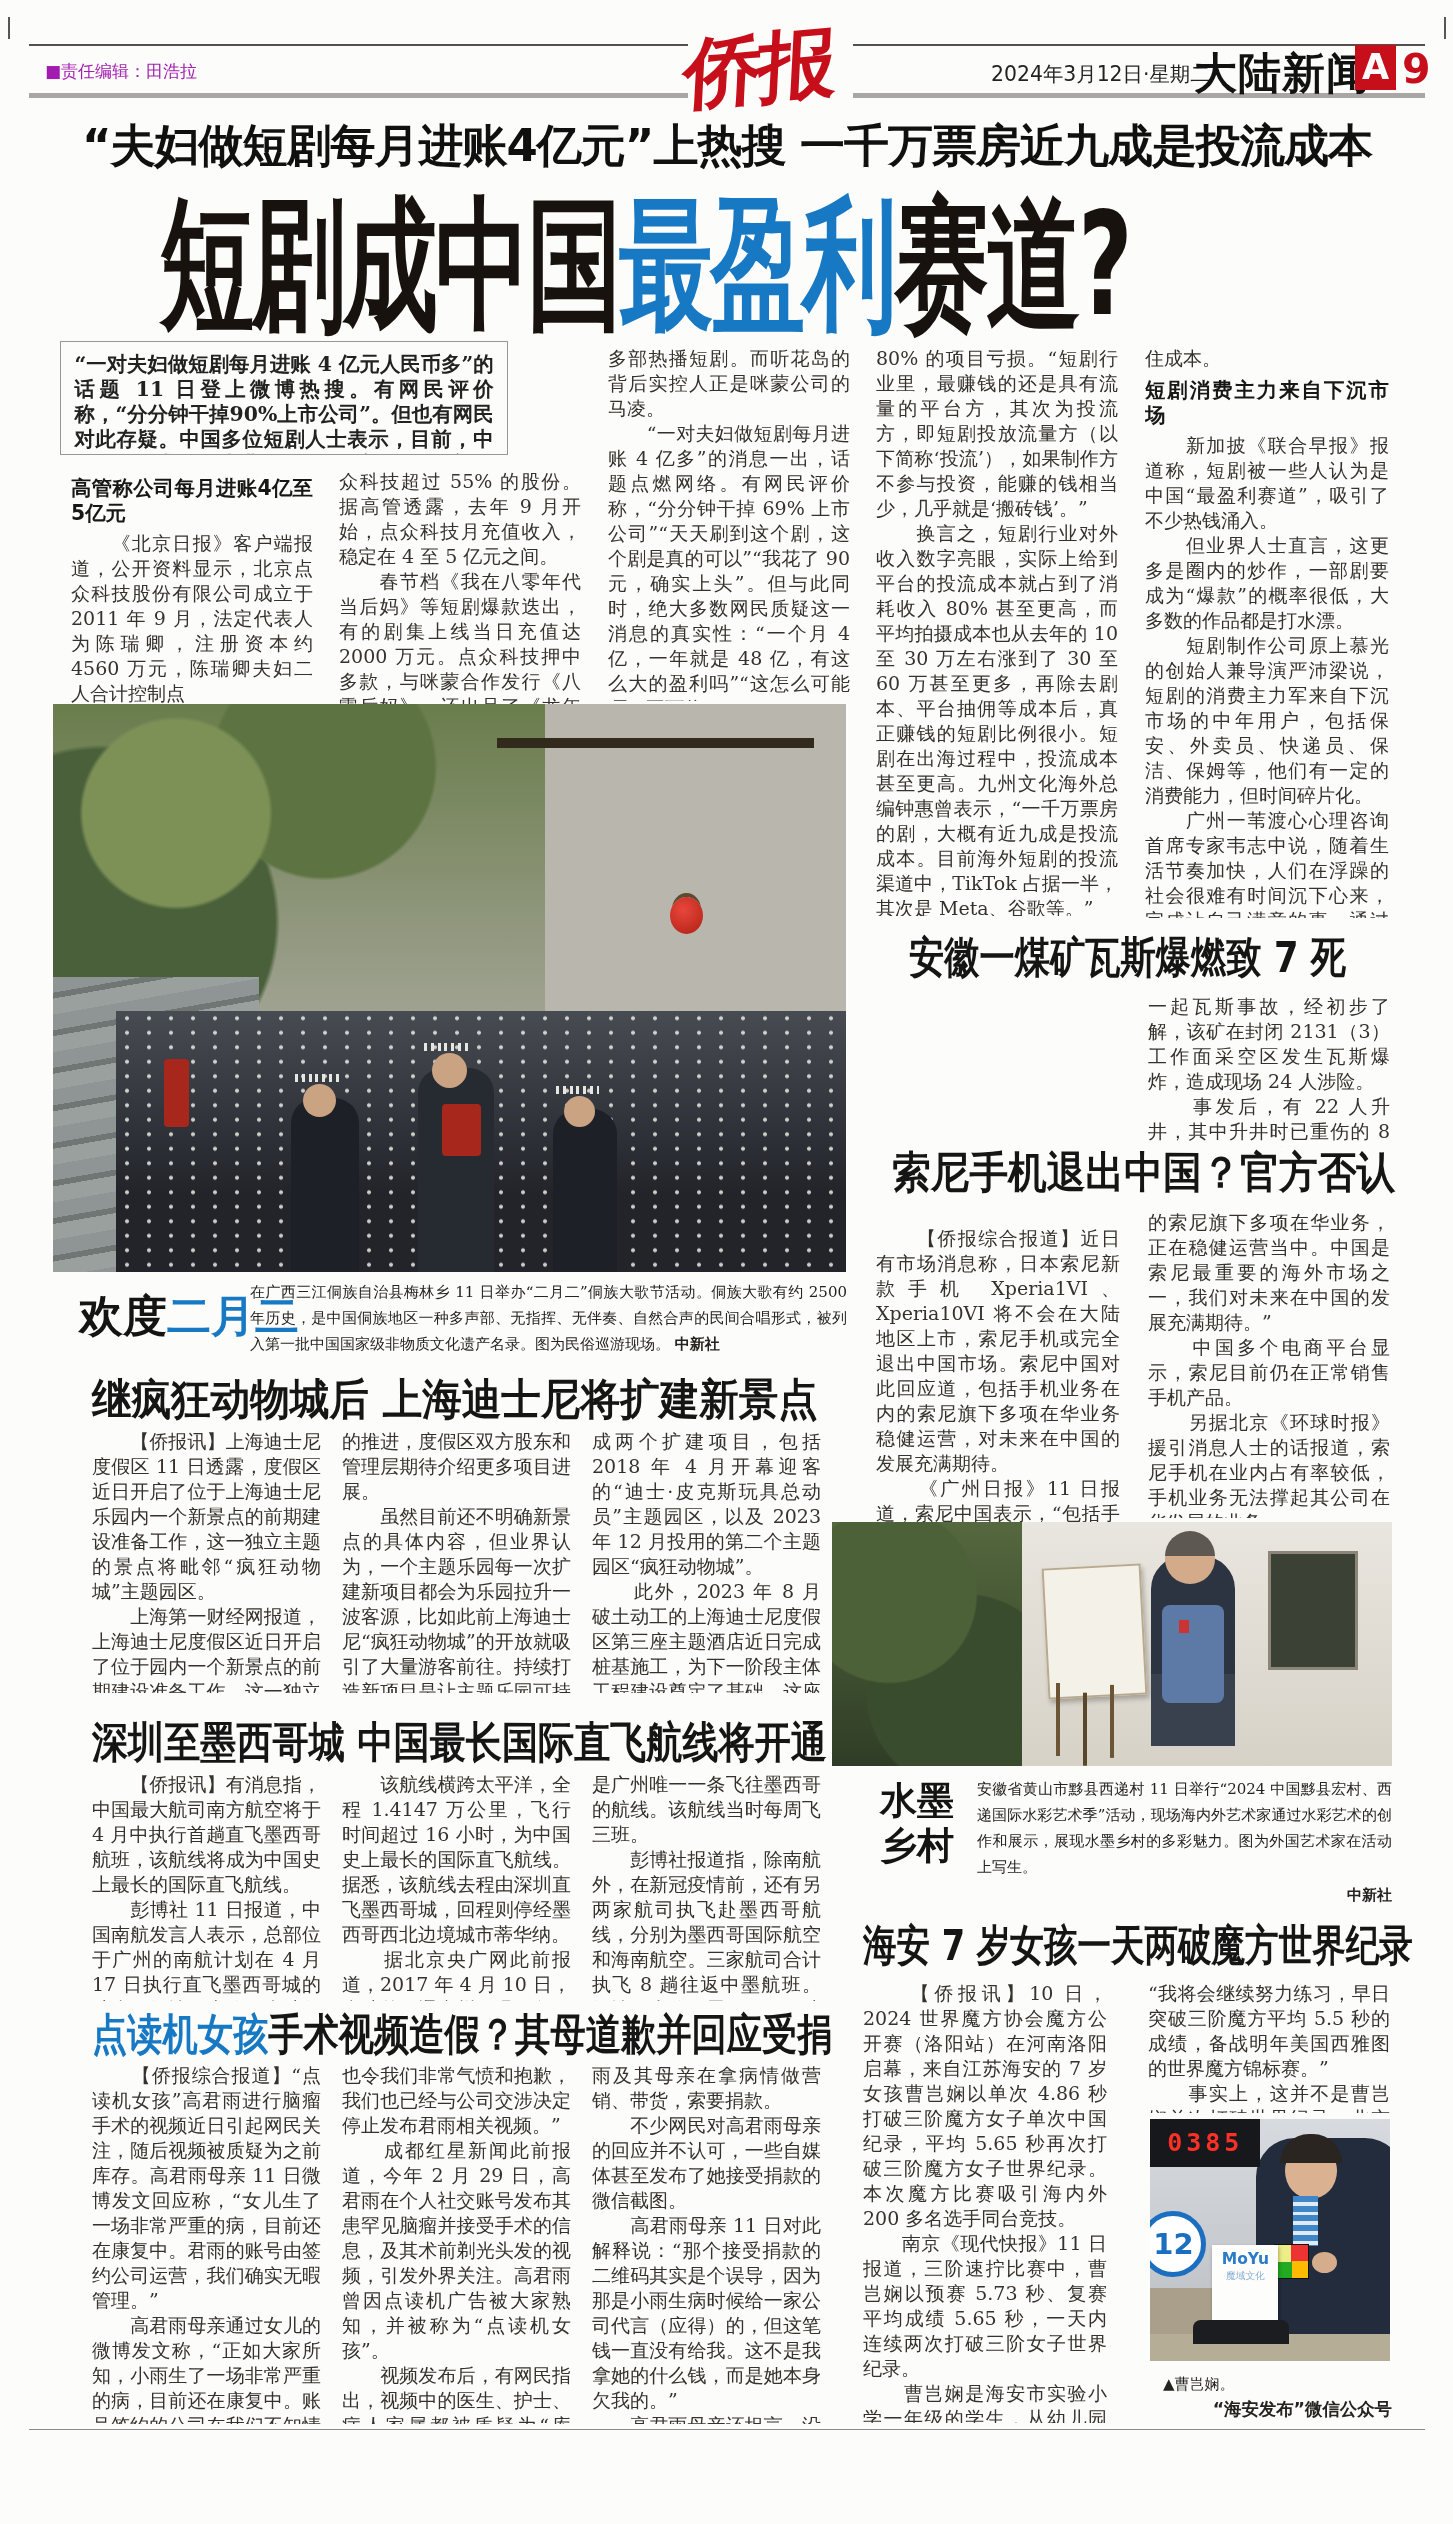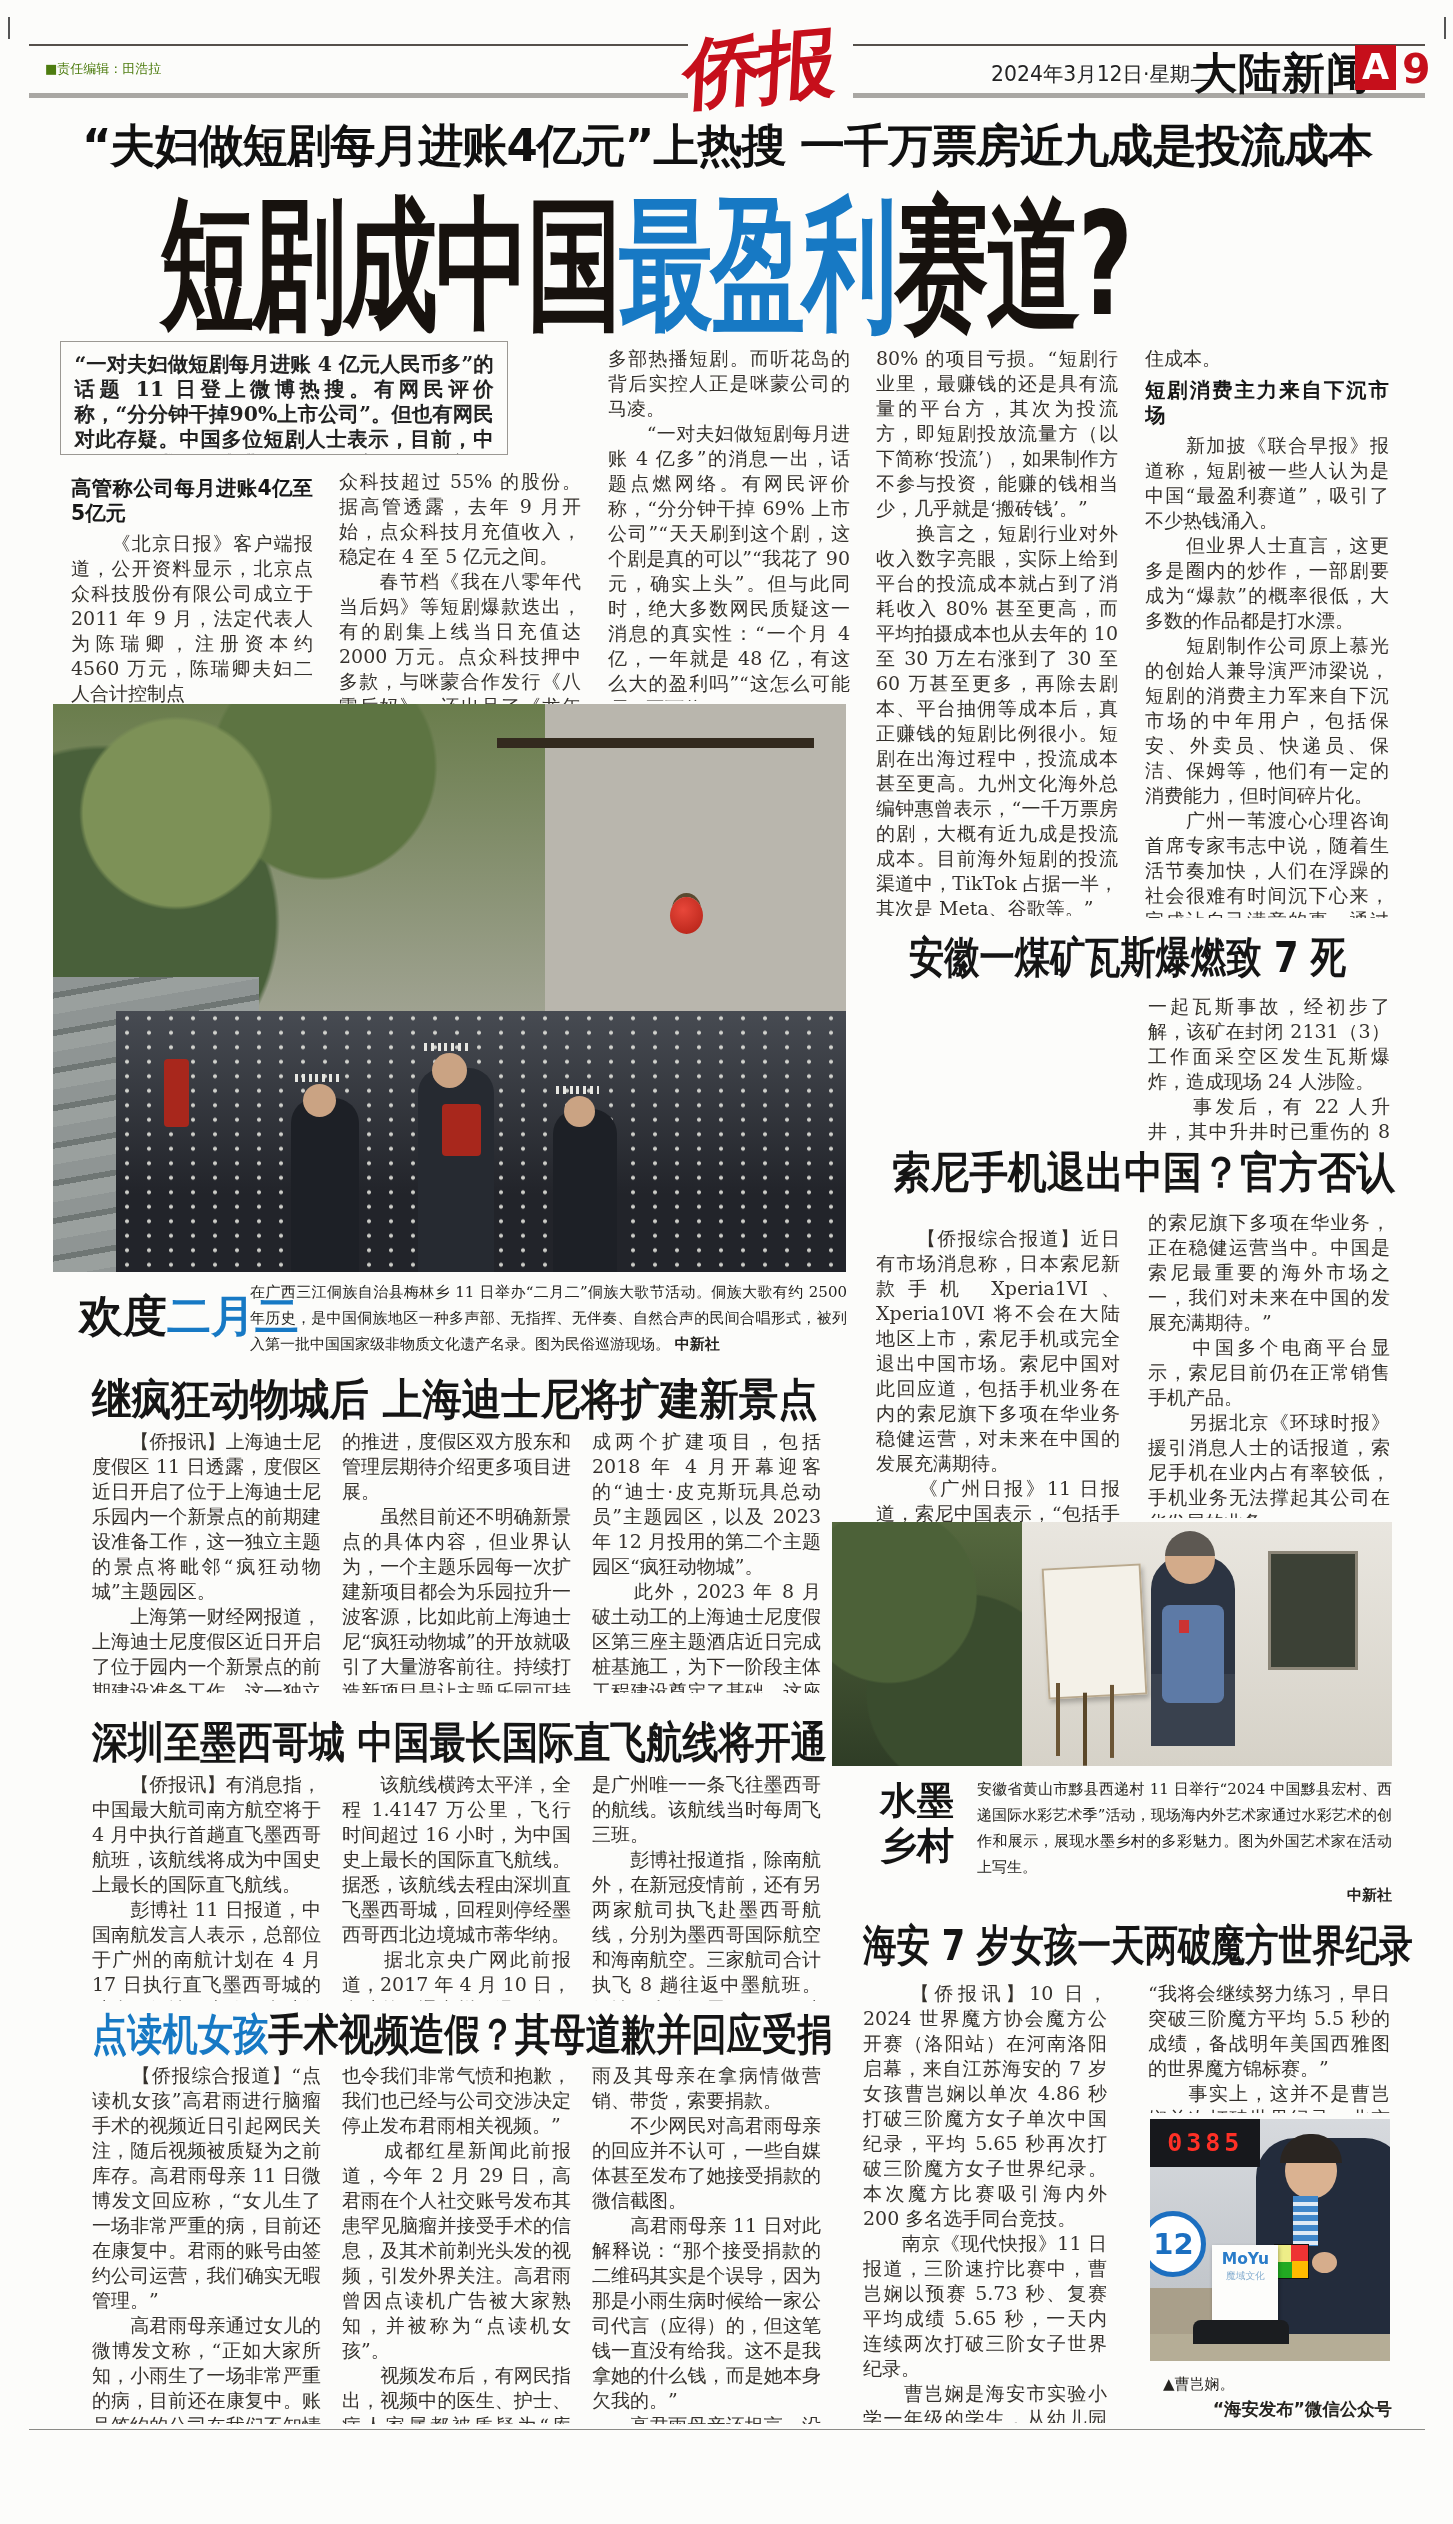--- a/index.html
+++ b/index.html
@@ -3,21 +3,21 @@
 <meta charset="utf-8">
 <style>
   html,body{margin:0;padding:0;background:#e8e8e6;}
   #page{position:relative;width:1454px;height:2525px;background:#fcfcfa;margin:0 auto;
         font-family:"DejaVu Serif","Liberation Serif",serif;color:#35312c;overflow:hidden;}
   .abs{position:absolute;}
   .rule-thin{position:absolute;height:1.9px;background:#55504b;}
   .rule-thick{position:absolute;height:4.8px;background:#a9a7a3;}
   .hairline{position:absolute;height:1px;background:#8a8a86;}
   .cropmark{position:absolute;width:1.9px;height:21.3px;background:#555;}
-  .editor{font-family:"DejaVu Sans","Liberation Sans",sans-serif;font-size:13px;color:#4d7c0f;}
+  .editor{font-family:"DejaVu Sans","Liberation Sans",sans-serif;font-size:17px;color:#a21caf;}
   .logo{font-size:78px;font-weight:900;color:#c60f1b;transform:skewX(-8deg) rotate(-5deg);
         font-family:"DejaVu Serif",serif;letter-spacing:-3.9px;}
   .dateline{font-family:"DejaVu Sans",sans-serif;font-size:20.4px;color:#222;}
   .section-name{font-family:"DejaVu Sans",sans-serif;font-size:43px;font-weight:900;color:#111;letter-spacing:1px;}
   .pagebox{width:41px;height:45px;background:#c60f1b;color:#fff;font-family:"DejaVu Sans",sans-serif;
            font-weight:900;font-size:35px;text-align:center;line-height:45px;}
   .pagenum{font-family:"DejaVu Sans",sans-serif;font-size:41px;font-weight:700;color:#c60f1b;}
   .kicker{font-family:"DejaVu Sans",sans-serif;font-weight:900;font-size:45px;color:#101010;
           width:1396px;text-align:center;letter-spacing:-1px;white-space:nowrap;}
   .mainhead{font-family:"DejaVu Sans",sans-serif;font-weight:900;font-size:143px;line-height:147px;

